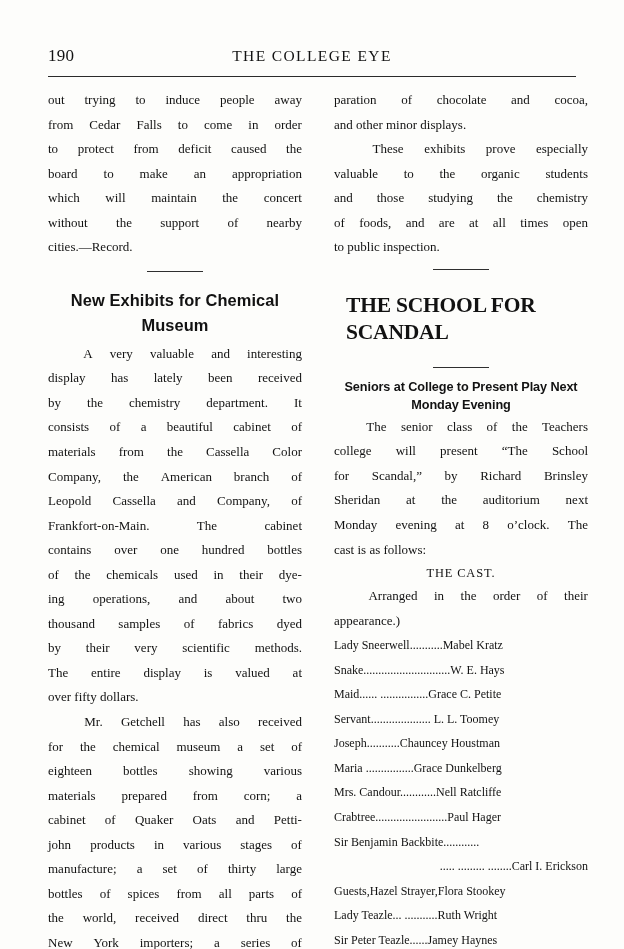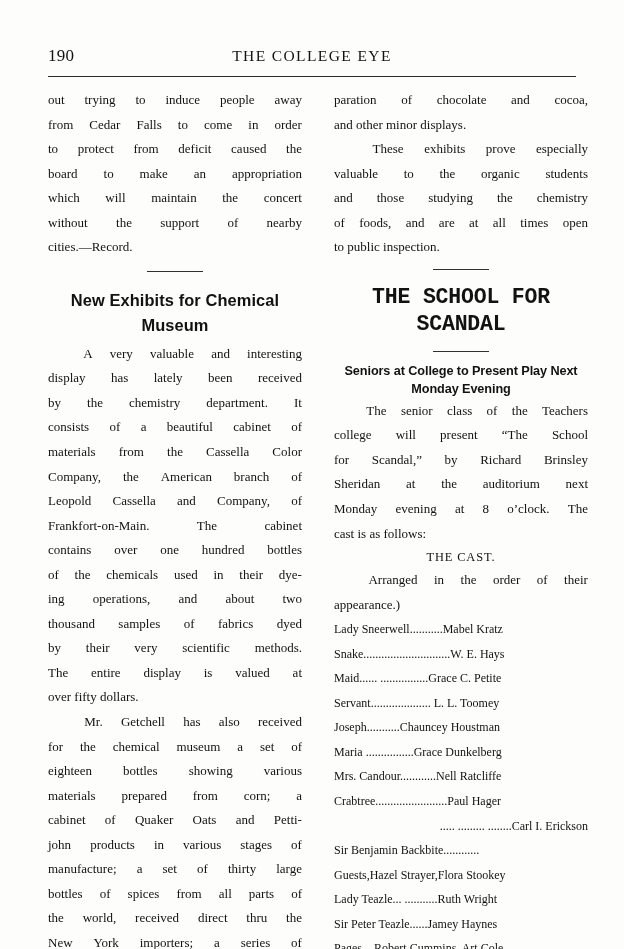--- a/index.html
+++ b/index.html
@@ -102,26 +102,25 @@
     font-family: "Liberation Sans", "DejaVu Sans", sans-serif;
     font-size: 16.4px;
     font-weight: bold;
     line-height: 25px;
     text-align: center;
     letter-spacing: 0.1px;
   }
   h2.article-title .ln { display: block; }
 
   h1.feature-title {
-    margin: 4px;
-    font-family: Liberation Mono, monospace;
+    margin: 12px;
+    font-family: Liberation Serif, serif;
     font-size: 21.5px;
     font-weight: bold;
     line-height: 27px;
-    text-align: center;
     letter-spacing: -0.2px;
   }
 
   h3.deck {
     margin: 0;
     font-family: "Liberation Sans", "DejaVu Sans", sans-serif;
     font-size: 12.7px;
     font-weight: bold;
     line-height: 18.5px;
     text-align: center;
@@ -512,22 +511,22 @@
       </div>
     <div id="rc-cast">
         <div class="cast-line">Lady Sneerwell...........Mabel Kratz</div>
         <div class="cast-line">Snake.............................W. E. Hays</div>
         <div class="cast-line">Maid...... ................Grace C. Petite</div>
         <div class="cast-line">Servant....................  L. L. Toomey</div>
         <div class="cast-line">Joseph...........Chauncey Houstman</div>
         <div class="cast-line">Maria ................Grace Dunkelberg</div>
         <div class="cast-line">Mrs. Candour............Nell Ratcliffe</div>
         <div class="cast-line">Crabtree........................Paul Hager</div>
+        <div class="cast-line">Sir Benjamin  Backbite............</div>
         <div class="cast-line right">..... ......... ........Carl I. Erickson</div>
-        <div class="cast-line">Sir Benjamin  Backbite............</div>
         <div class="cast-line">Guests,Hazel Strayer,Flora Stookey</div>
         <div class="cast-line">Lady Teazle... ...........Ruth Wright</div>
         <div class="cast-line">Sir Peter Teazle......Jamey Haynes</div>
         <div class="cast-line">Pages....Robert Cummins, Art Cole</div>
       </div>
   </div>
 
 </div>
 
 </body></html>

